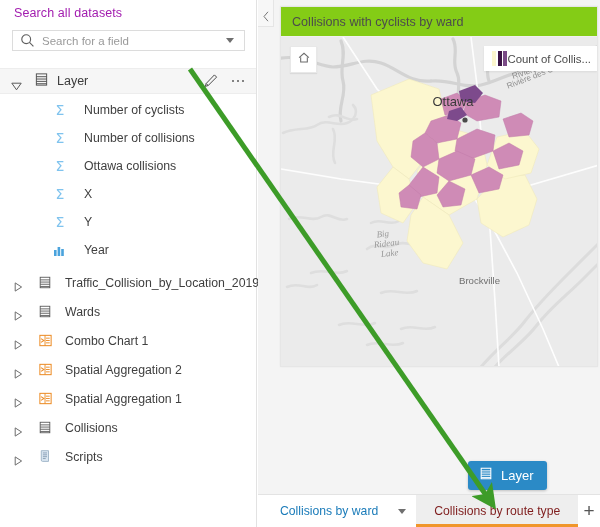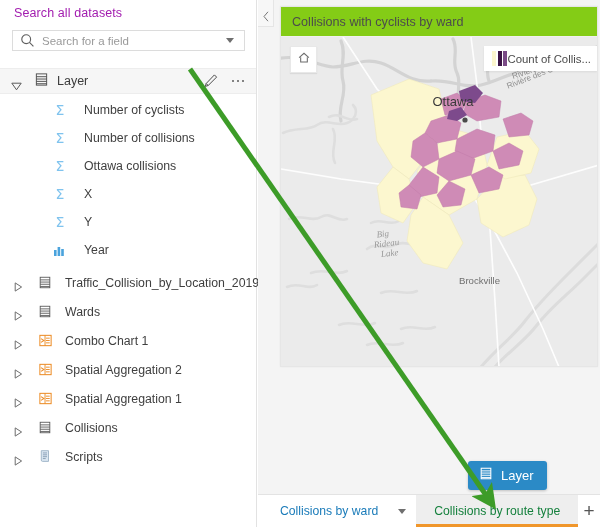--- a/index.html
+++ b/index.html
@@ -296,21 +296,21 @@
     margin-right: 10px;
     align-self: center;
   }
   .tab-active {
     position: relative;
     background: #eeeeee;
     display: flex;
     align-items: center;
     padding: 0 18px;
     font-size: 12.2px;
-    color: #15803d;
+    color: #7f1d1d;
     white-space: nowrap;
   }
   .tab-active::after {
     content: "";
     position: absolute;
     left: 0; right: 0; bottom: 0;
     height: 3px;
     background: #f0962b;
   }
   .tab-add {

